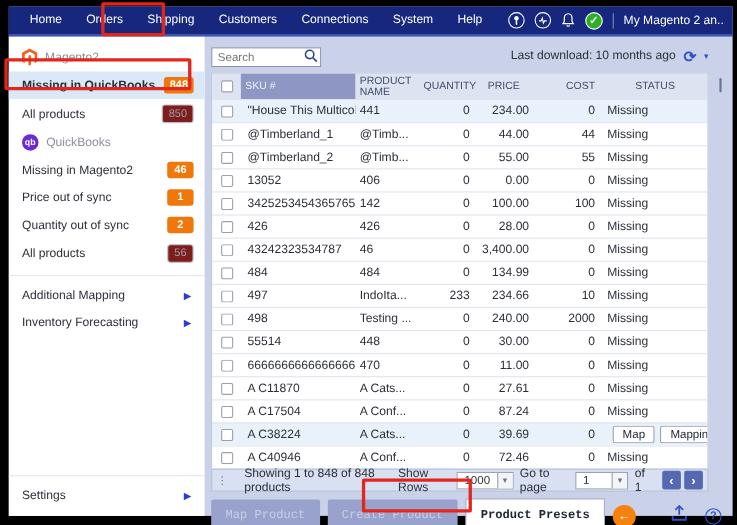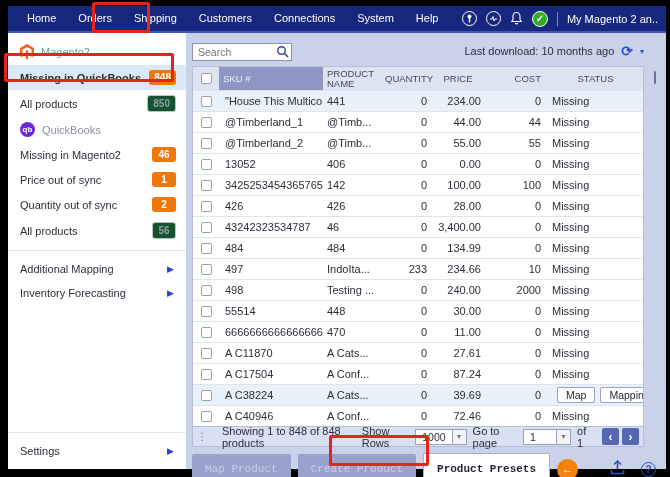--- a/index.html
+++ b/index.html
@@ -19,21 +19,21 @@
   .acct { color:#fff; font-size:11px; white-space:nowrap; display:flex; align-items:center; gap:4px; }
 
   
   .content { display:flex; height:436px; }
   .sidebar { width:178px; background:#fff; display:flex; flex-direction:column; padding-top:6px; font-size:11px; color:#2b2f38; }
   .sb-header { display:flex; align-items:center; gap:7px; padding:5px 12px; color:#8a8f98; }
   .sb-item { display:flex; align-items:center; justify-content:space-between; padding:5px 10px 5px 12px; cursor:pointer; min-height:22px; }
   .sb-item.sel { background:#dbe8f8; font-weight:bold; }
   .badge { font-size:10px; font-weight:bold; border-radius:3px; padding:2px 5px; min-width:24px; text-align:center; }
   .badge.orange { background:#f0780a; color:#fff; }
-  .badge.outline { background:#14532d; color:#979da8; border:1px solid #bcc2cd; font-weight:bold; }
+  .badge.outline { background:#7f1d1d; color:#979da8; border:1px solid #bcc2cd; font-weight:normal; }
   .sb-div { border-top:1px solid #e4e7ed; margin:6px 0; }
   .sb-link { display:flex; align-items:center; justify-content:space-between; padding:6px 12px; cursor:pointer; }
   .tri { color:#2d3fd0; font-size:9px; }
   .qb-logo { width:15px; height:15px; border-radius:50%; background:#6d28d9; color:#fff; font-size:8px; font-weight:bold; display:flex; align-items:center; justify-content:center; }
   .spacer { flex:1; }
 
   
   .main { position:relative; flex:1; padding:7px 22px 0 6px; }
   .toolbar { display:flex; align-items:center; justify-content:space-between; height:22px; margin-bottom:4px; }
   .searchbox { position:relative; width:100px; height:18px; }

